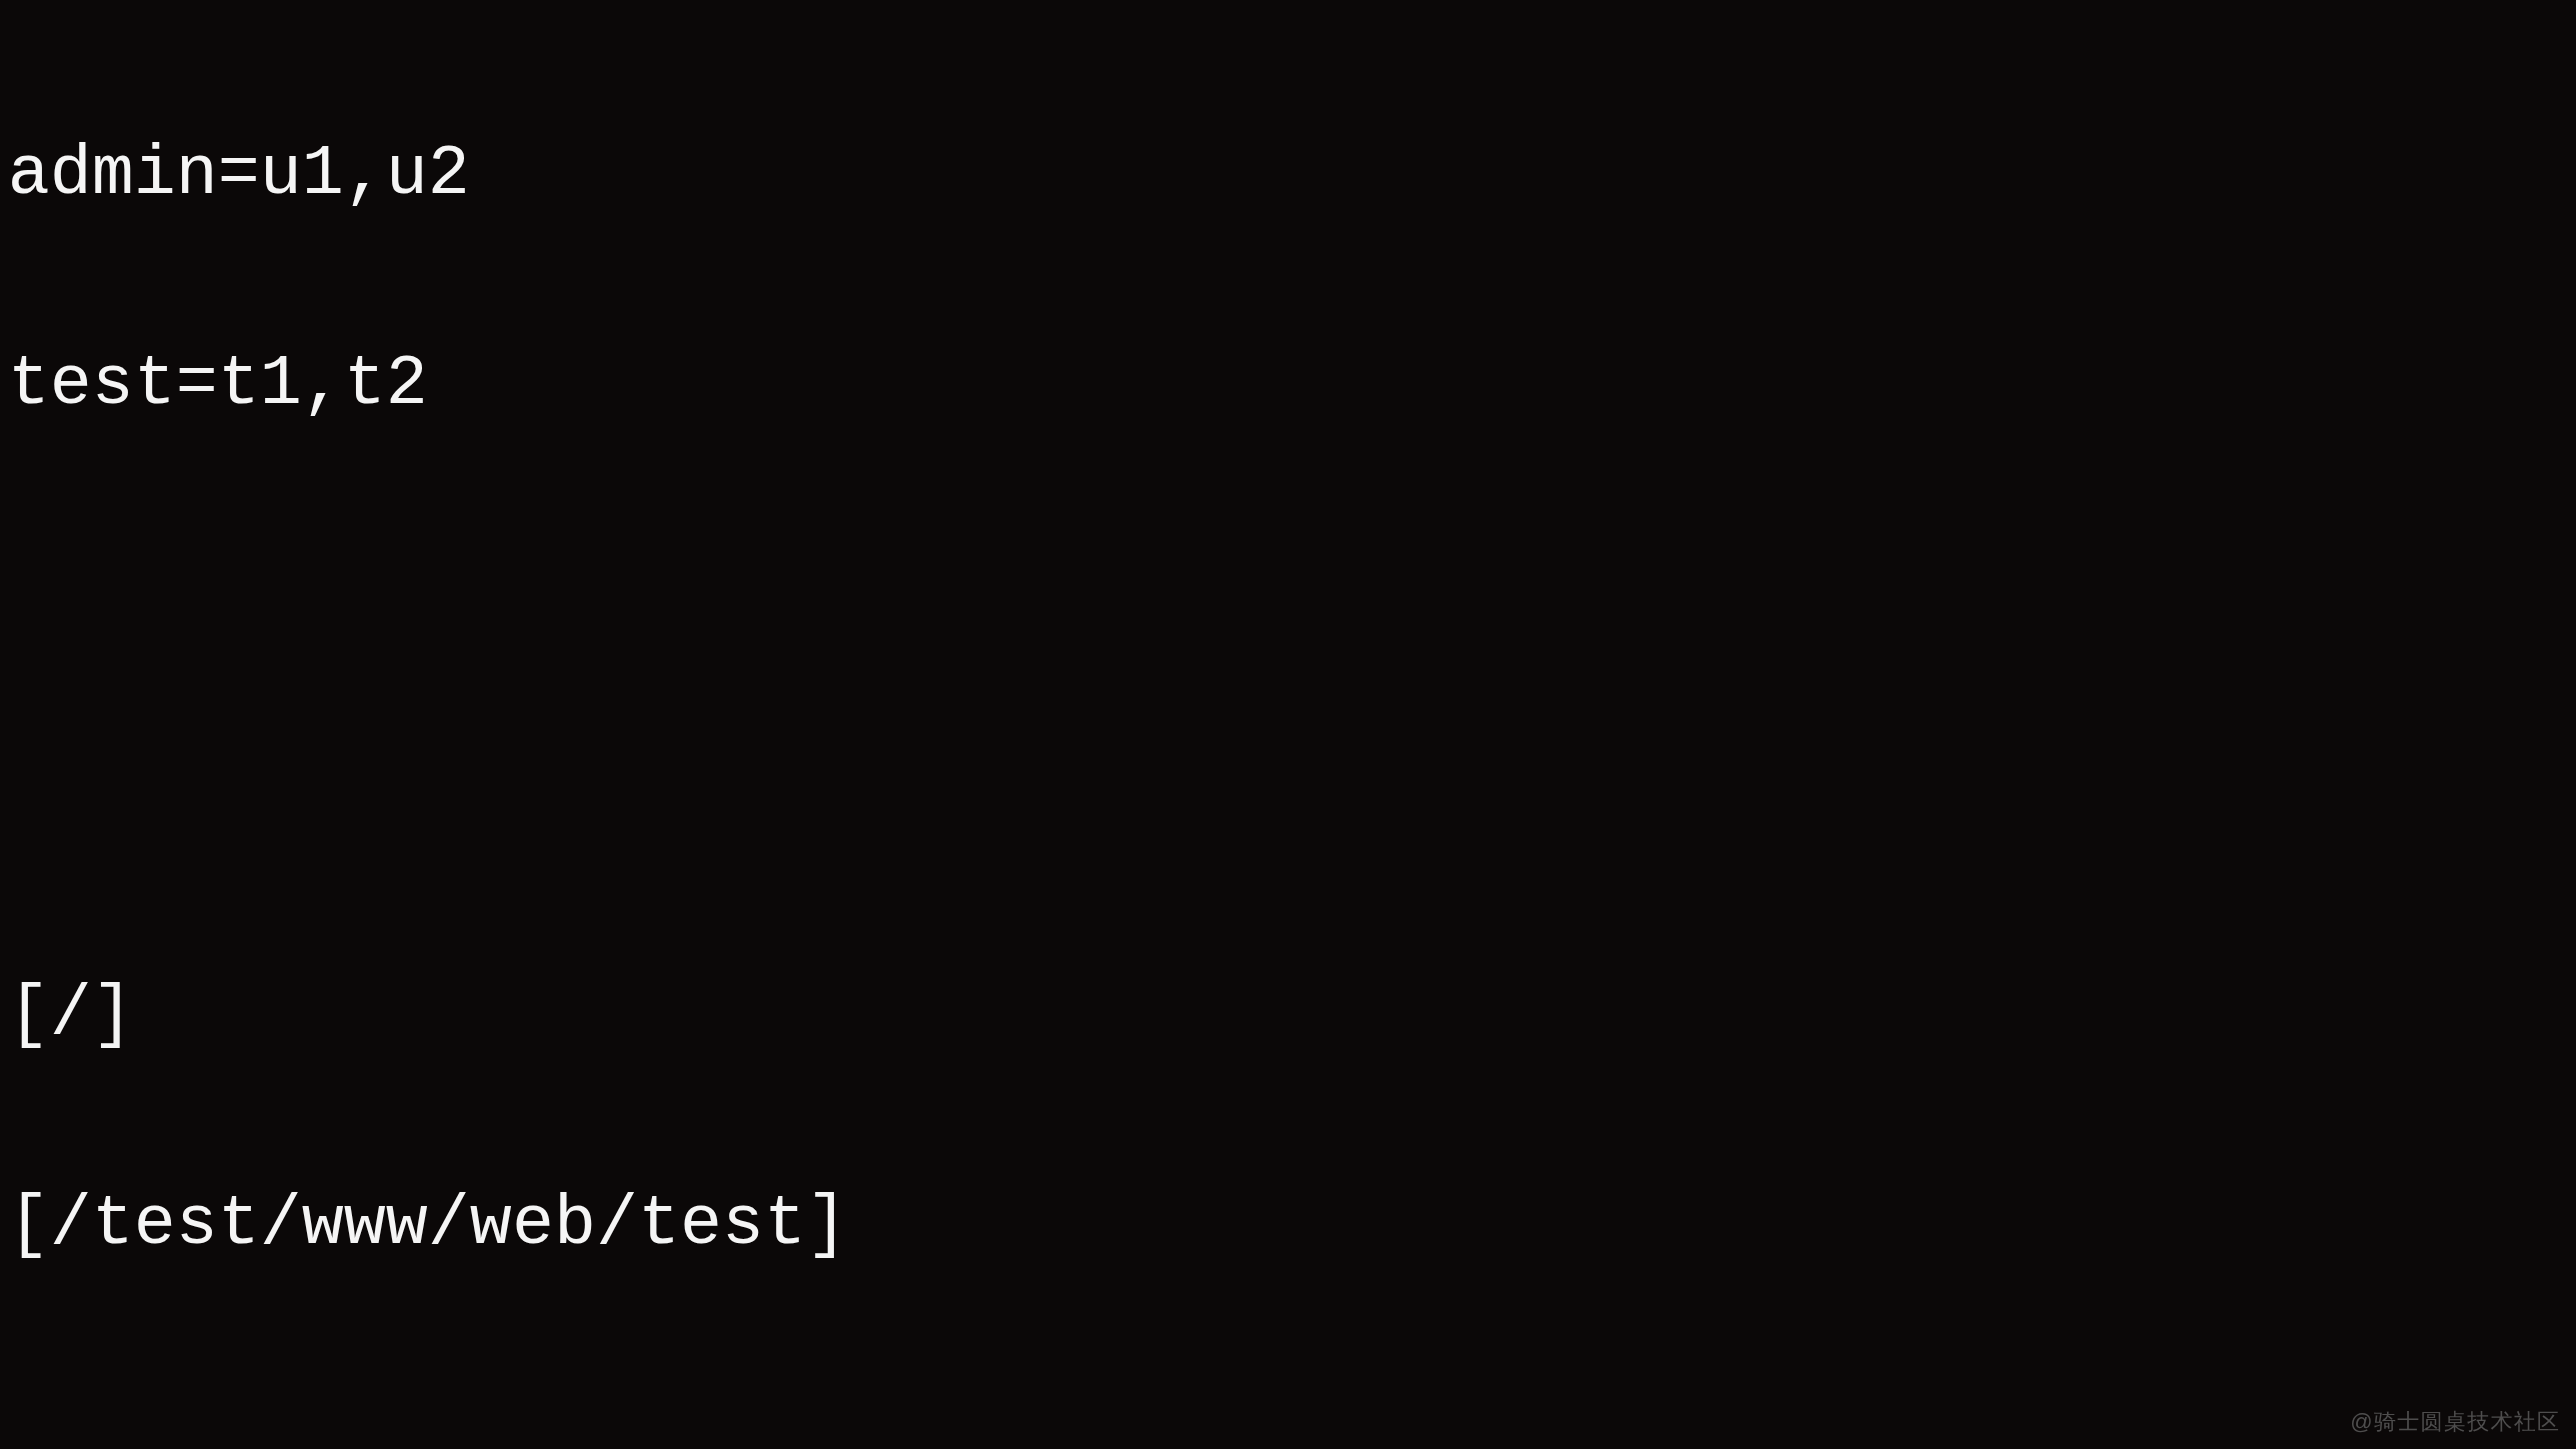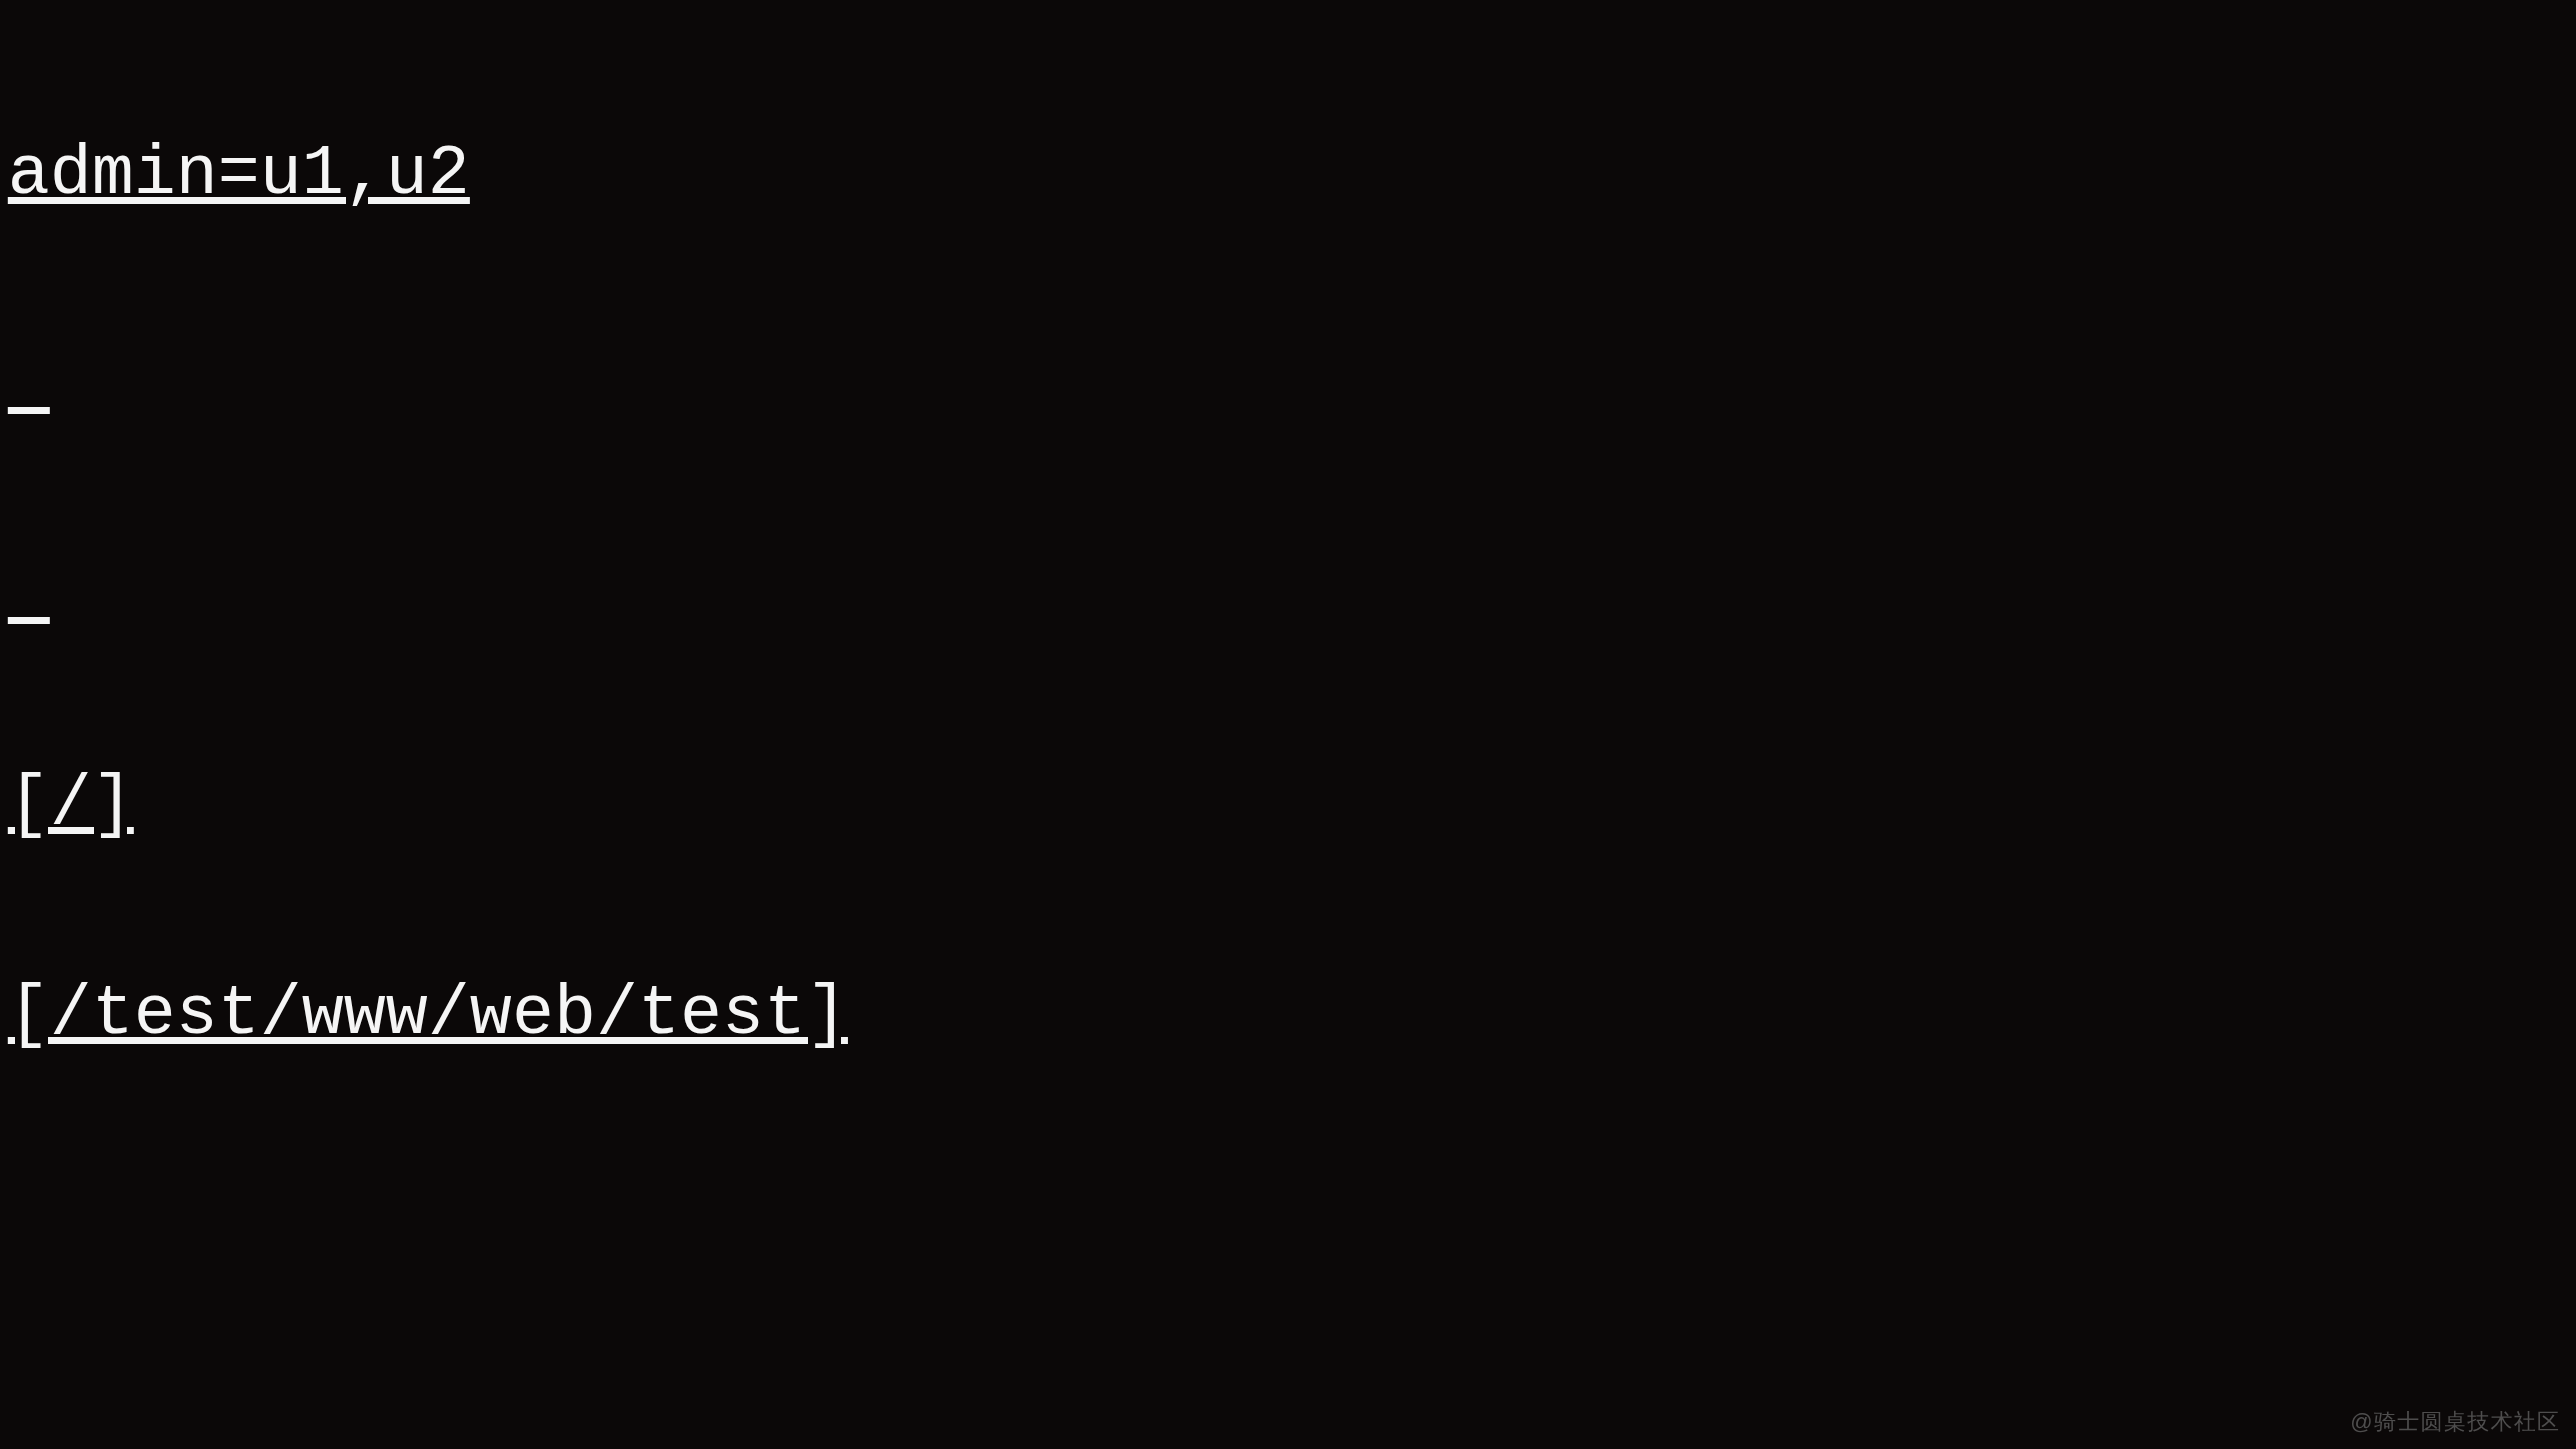--- a/index.html
+++ b/index.html
@@ -18,39 +18,39 @@
     letter-spacing:0px;
     white-space:pre;
     position:relative;
     padding:0;
   }
   .line{
     display:block;
     height:70px;
     line-height:70px;
     padding-left:7.8px;
-    text-decoration:underline;
   }
   .watermark{
     position:absolute;
     right:15.6px;
     bottom:11.7px;
     color:#6b6b6b;
     font-family:"PingFang SC","Microsoft YaHei",sans-serif;
     font-size:22px;
     letter-spacing:1.3px;
     opacity:.7;
     margin-top:38px;
   }
 </style>
 </head>
 <body>
 
 <div class="term">
   <span class="line">admin=u1,u2</span>
+  <span class="line">test=t1,t2</span>
   <span class="line"> </span>
   <span class="line"> </span>
   <span class="line">[/]</span>
   <span class="line">[/test/www/web/test]</span>
   
 
   
 
   
   

